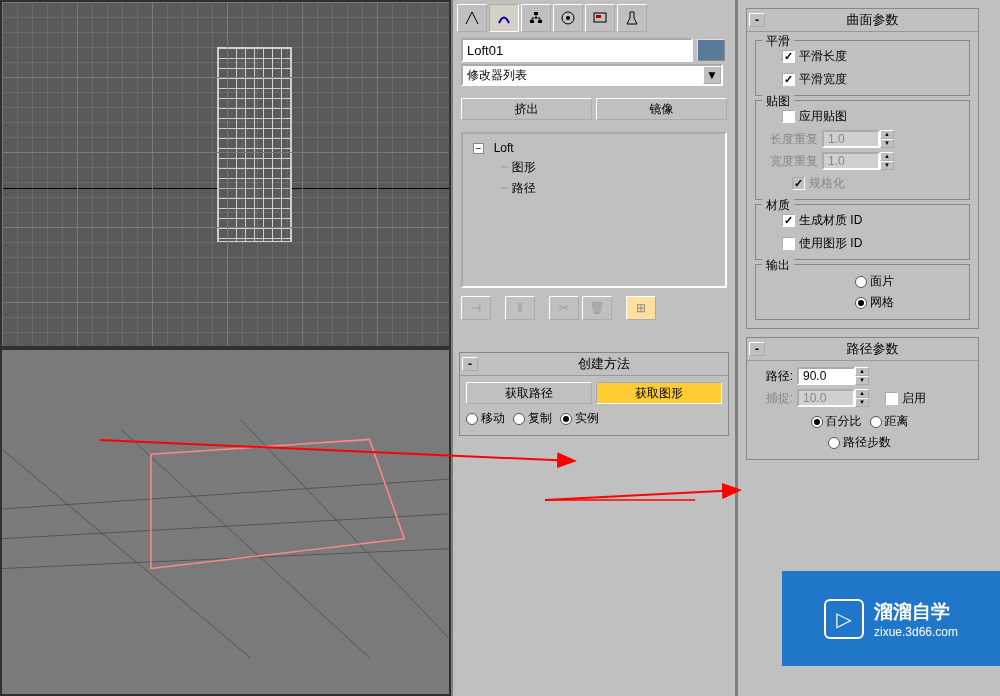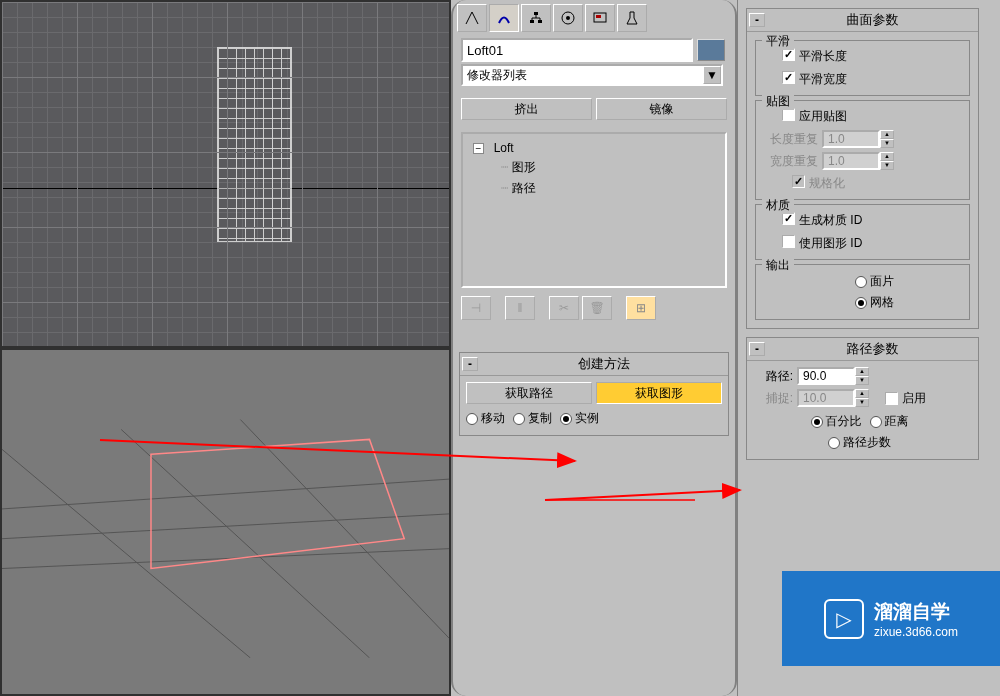--- a/index.html
+++ b/index.html
@@ -87,21 +87,20 @@
     .perspective-grid {
       position: absolute;
       inset: 0;
     }
     .center-panel {
       width: 286px;
       background: #c0c0c0;
       border-left: 2px solid #808080;
       border-right: 2px solid #808080;
       padding: 2px;
-      border-radius: 15px;
     }
     .tab-row {
       display: flex;
       gap: 2px;
       padding: 2px;
       margin-bottom: 4px;
     }
     .tab-btn {
       width: 30px;
       height: 28px;
@@ -297,20 +296,21 @@
     .fieldset-title {
       position: absolute;
       top: -8px;
       left: 6px;
       background: #c0c0c0;
       padding: 0 4px;
       font-size: 12px;
     }
     .checkbox-row {
       display: flex;
+      align-items: center;
       gap: 4px;
       padding: 3px 2px;
     }
     .checkbox {
       width: 13px;
       height: 13px;
       border: 1px inset #fff;
       background: #fff;
       display: flex;
       align-items: center;

